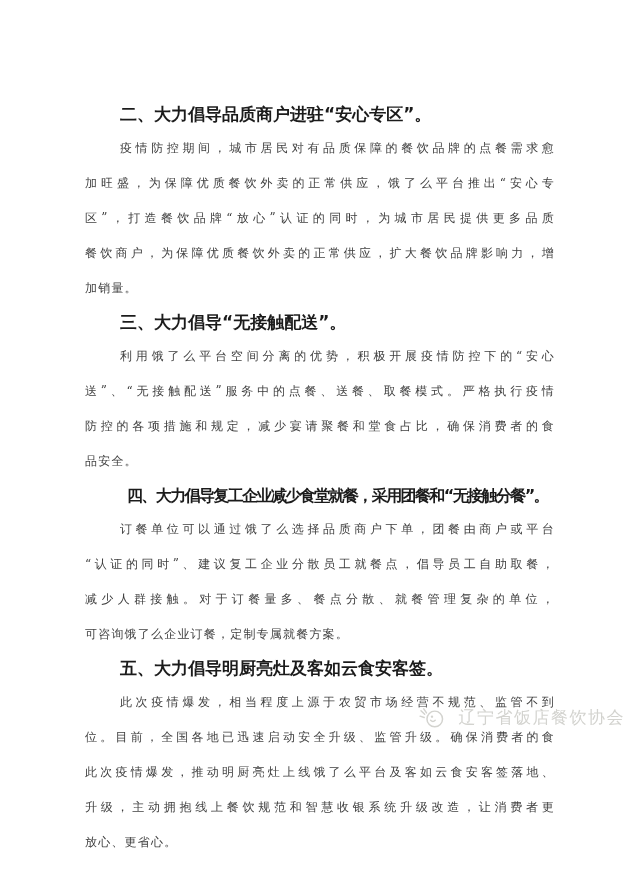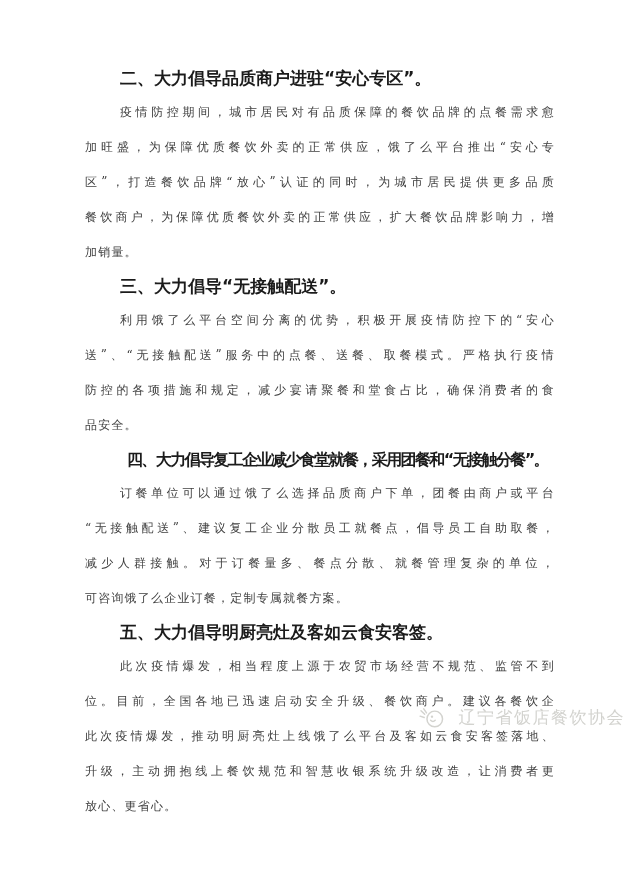--- a/index.html
+++ b/index.html
@@ -6,21 +6,21 @@
   body {
     width: 640px; height: 891px;
     background: #ffffff;
     overflow: hidden;
     font-family: "DejaVu Serif", "Liberation Serif", serif;
   }
   .page {
     position: relative;
     box-sizing: border-box;
     width: 640px; height: 743px;
-    padding: 62px 85px 0 85px;
+    padding: 98px 85px 0 85px;
     background: #ffffff;
   }
   .section-heading {
     font-family: "DejaVu Sans", "Liberation Sans", sans-serif;
     font-weight: 700;
     font-size: 17px;
     color: #1b1b1b;
     line-height: 33px;
     height: 33px;
     text-indent: 35px;
@@ -78,28 +78,28 @@
       <div class="section-heading">三、大力倡导“无接触配送”。</div>
       <div class="para">
         <div class="line first">利用饿了么平台空间分离的优势，积极开展疫情防控下的“安心</div>
         <div class="line">送”、“无接触配送”服务中的点餐、送餐、取餐模式。严格执行疫情</div>
         <div class="line">防控的各项措施和规定，减少宴请聚餐和堂食占比，确保消费者的食</div>
         <div class="line last">品安全。</div>
       </div>
       <div class="section-heading tight">四、大力倡导复工企业减少食堂就餐，采用团餐和“无接触分餐”。</div>
       <div class="para">
         <div class="line first">订餐单位可以通过饿了么选择品质商户下单，团餐由商户或平台</div>
-        <div class="line">“无接触配送”、建议复工企业分散员工就餐点，倡导员工自助取餐，</div>
+        <div class="line">“认证的同时”、建议复工企业分散员工就餐点，倡导员工自助取餐，</div>
         <div class="line">减少人群接触。对于订餐量多、餐点分散、就餐管理复杂的单位，</div>
         <div class="line last">可咨询饿了么企业订餐，定制专属就餐方案。</div>
       </div>
       <div class="section-heading">五、大力倡导明厨亮灶及客如云食安客签。</div>
       <div class="para">
         <div class="line first">此次疫情爆发，相当程度上源于农贸市场经营不规范、监管不到</div>
-        <div class="line">位。目前，全国各地已迅速启动安全升级、餐饮商户。建议各餐饮企</div>
+        <div class="line">位。目前，全国各地已迅速启动安全升级、监管升级。确保消费者的食</div>
         <div class="line">此次疫情爆发，推动明厨亮灶上线饿了么平台及客如云食安客签落地、</div>
         <div class="line">升级，主动拥抱线上餐饮规范和智慧收银系统升级改造，让消费者更</div>
         <div class="line last">放心、更省心。</div>
       </div>
     </div>
 
   <div class="watermark">
     <span class="wm-icon">
       <svg width="28" height="22" viewBox="0 0 30 24" xmlns="http://www.w3.org/2000/svg">
         <g stroke="#d3d3cf" stroke-width="1.6" fill="none" stroke-linecap="round">

